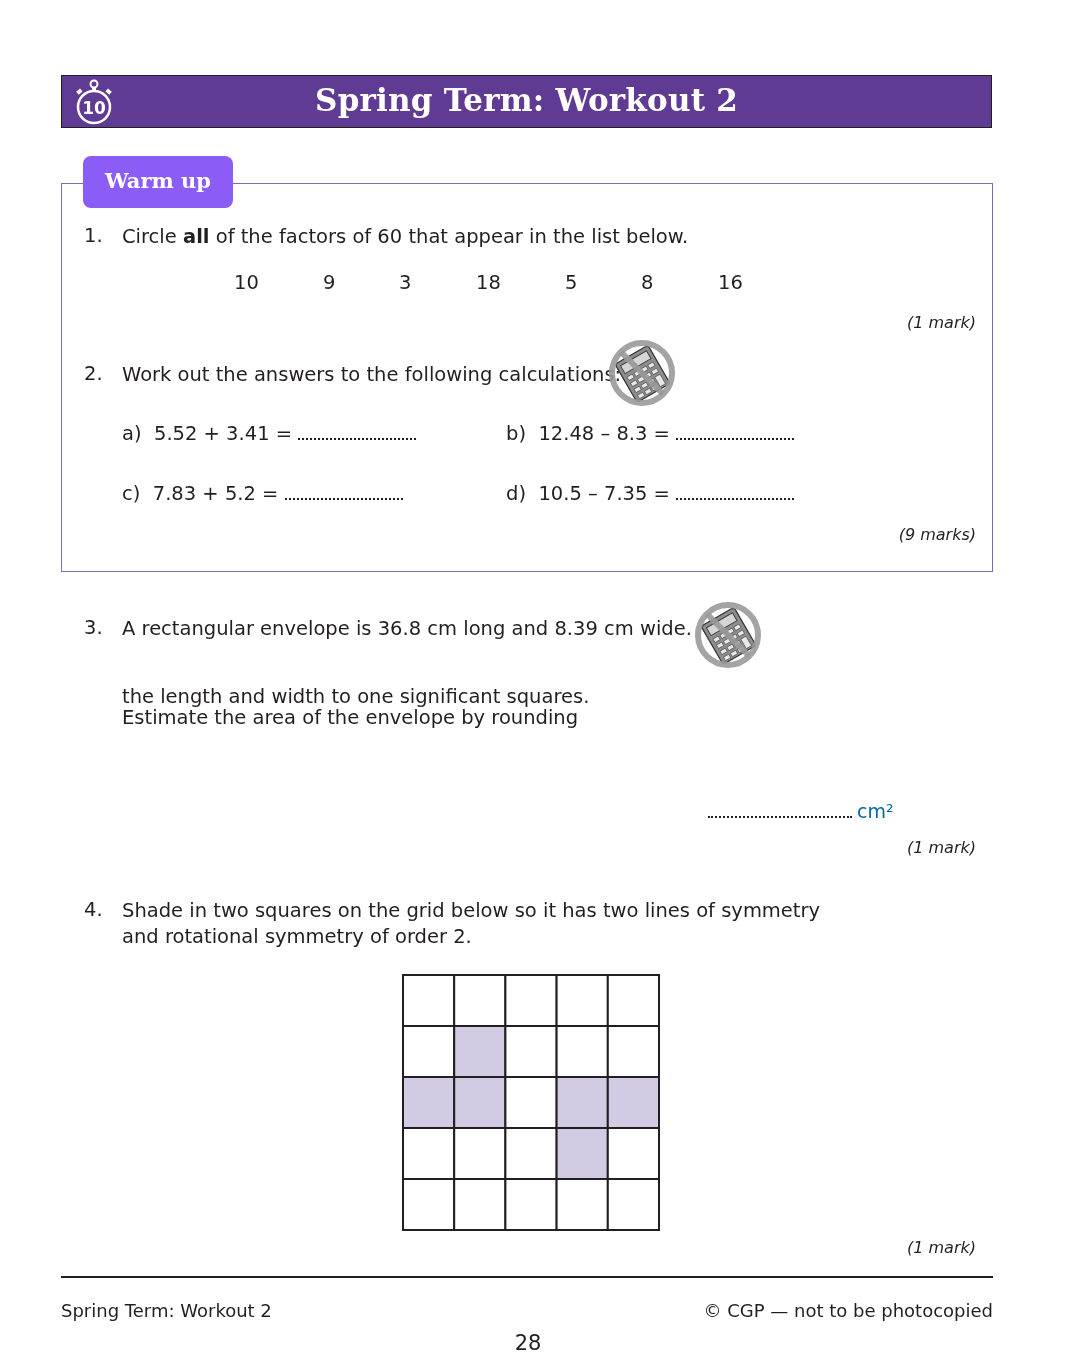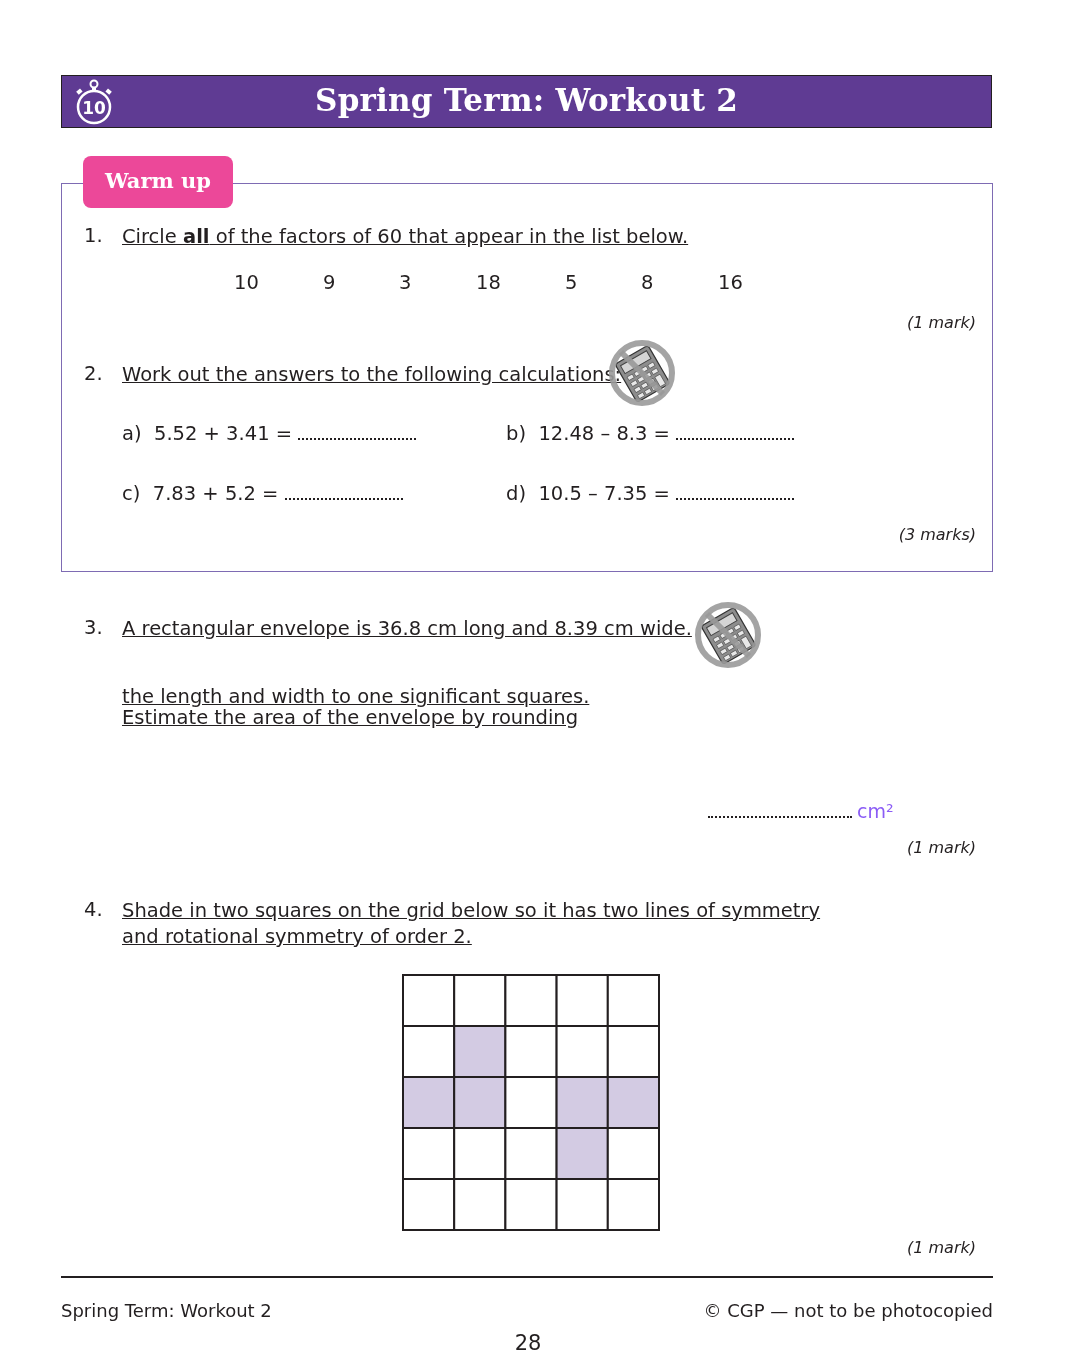--- a/index.html
+++ b/index.html
@@ -5,34 +5,34 @@
   html, body { margin: 0; padding: 0; background: #ffffff; }
   body { width: 1066px; height: 1360px; position: relative; overflow: hidden;
          font-family: "DejaVu Sans", sans-serif; color: #231f20; }
   .abs { position: absolute; }
   .title-bar { left: 61px; top: 75px; width: 931px; height: 53px; background: #5f3b93;
                border: 1.5px solid #231f20; box-sizing: border-box; }
   .title-text { position: absolute; left: 0; right: 0; top: 6px; text-align: center;
                 font-family: "DejaVu Serif", serif; font-weight: bold; font-size: 31px; color: #ffffff; letter-spacing: 0.2px; }
   .timer-icon { position: absolute; left: 10px; top: 2px; width: 44px; height: 48px; }
   .warm-box { left: 61px; top: 183px; width: 932px; height: 389px; border: 1.5px solid #7e6bb3; box-sizing: border-box; }
-  .warm-tab { left: 83px; top: 156px; width: 150px; height: 52px; background: #ec4899; border-radius: 8px; }
+  .warm-tab { left: 83px; top: 156px; width: 150px; height: 52px; background: #8b5cf6; border-radius: 8px; }
   .warm-tab span { position: absolute; left: 0; right: 0; top: 12px; text-align: center; color: #fff;
                    font-family: "DejaVu Serif", serif; font-weight: bold; font-size: 21px; }
-  .q { font-size: 19.5px; line-height: 26px; white-space: nowrap; text-decoration: underline; }
+  .q { font-size: 19.5px; line-height: 26px; white-space: nowrap; }
   .qnum { font-size: 19.5px; }
   .mark { font-style: italic; font-size: 16px; text-align: right; width: 200px; }
   .num { font-size: 19.5px; }
   .calc { font-size: 19.5px; white-space: nowrap; }
   .dots { display: inline-block; border-bottom: 2px dotted #231f20; height: 0; vertical-align: baseline; }
   .calc-icon { width: 70px; height: 70px; }
   .grid { left: 402px; top: 974px; width: 258px; height: 257px; }
   .footer-line { left: 61px; top: 1276px; width: 932px; height: 2px; background: #231f20; }
   .footer { font-size: 18px; }
-  .unit { color: #8b5cf6; font-size: 19px; }
+  .unit { color: #0369a1; font-size: 19px; }
 </style>
 </head>
 <body>
 
 <div class="abs title-bar">
   <svg class="timer-icon" viewBox="0 0 44 48">
     <circle cx="22" cy="6" r="3.5" fill="none" stroke="#fff" stroke-width="2"></circle>
     <rect x="20" y="9" width="4" height="5" fill="#fff"></rect>
     <rect x="5" y="12" width="5" height="4" fill="#fff" transform="rotate(-40 7 14)"></rect>
     <rect x="34" y="12" width="5" height="4" fill="#fff" transform="rotate(40 37 14)"></rect>
@@ -94,21 +94,21 @@
 <div class="abs calc" style="left:506px; top:422px;">
   <span>b)</span>&nbsp;&nbsp;<span>12.48 – 8.3 =</span>&nbsp;<span class="dots" style="width:118px;"></span>
 </div>
 <div class="abs calc" style="left:122px; top:482px;">
   <span>c)</span>&nbsp;&nbsp;<span>7.83 + 5.2 =</span>&nbsp;<span class="dots" style="width:118px;"></span>
 </div>
 <div class="abs calc" style="left:506px; top:482px;">
   <span>d)</span>&nbsp;&nbsp;<span>10.5 – 7.35 =</span>&nbsp;<span class="dots" style="width:118px;"></span>
 </div>
 
-<div class="abs mark" style="left:776px; top:525px;">(3 marks)</div>
+<div class="abs mark" style="left:776px; top:525px;">(9 marks)</div>
 
 <div class="abs qnum" style="left:84px; top:616px;">3.</div>
 <div class="abs q" style="left:122px; top:616px;">A rectangular envelope is 36.8 cm long and 8.39 cm wide.</div>
 <div class="abs q" style="left:122px; top:658px;margin-top:47px;">Estimate the area of the envelope by rounding</div>
 <div class="abs q" style="left:122px; top:684px;">the length and width to one significant squares.</div>
 <svg class="abs calc-icon" style="left:693px; top:600px;" viewBox="0 0 70 70">
   <g transform="rotate(-30 35 35)">
     <rect x="16" y="14" width="38" height="44" rx="3" fill="#8d8d8d" stroke="#333" stroke-width="1.2"></rect>
     <rect x="20" y="18" width="30" height="9" fill="#d5d5d5" stroke="#444" stroke-width="1"></rect>
     <g fill="#e8e8e8" stroke="#444" stroke-width="0.6">

